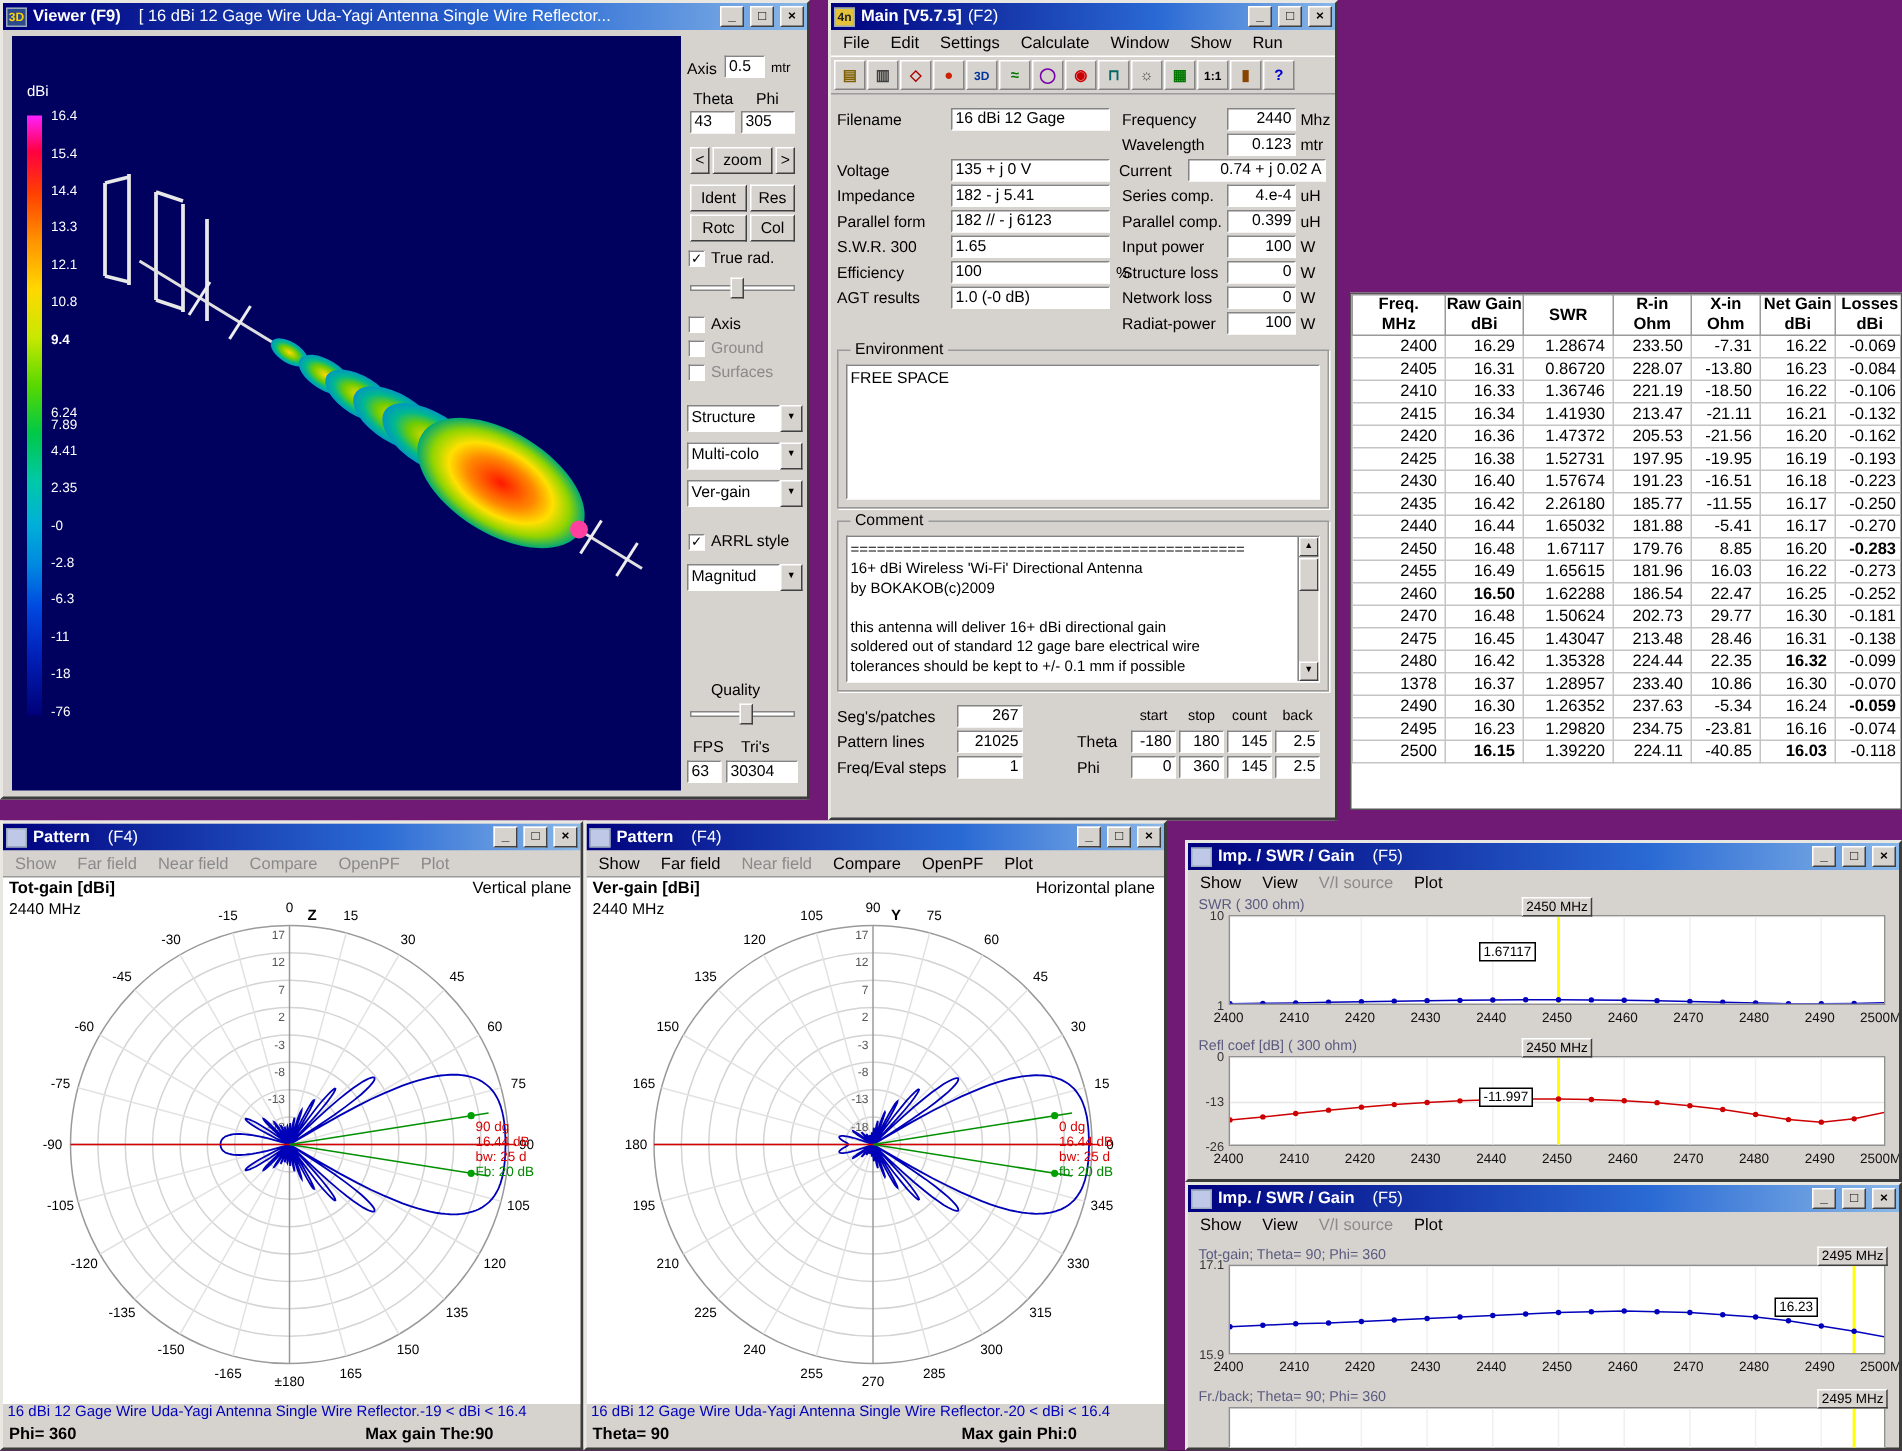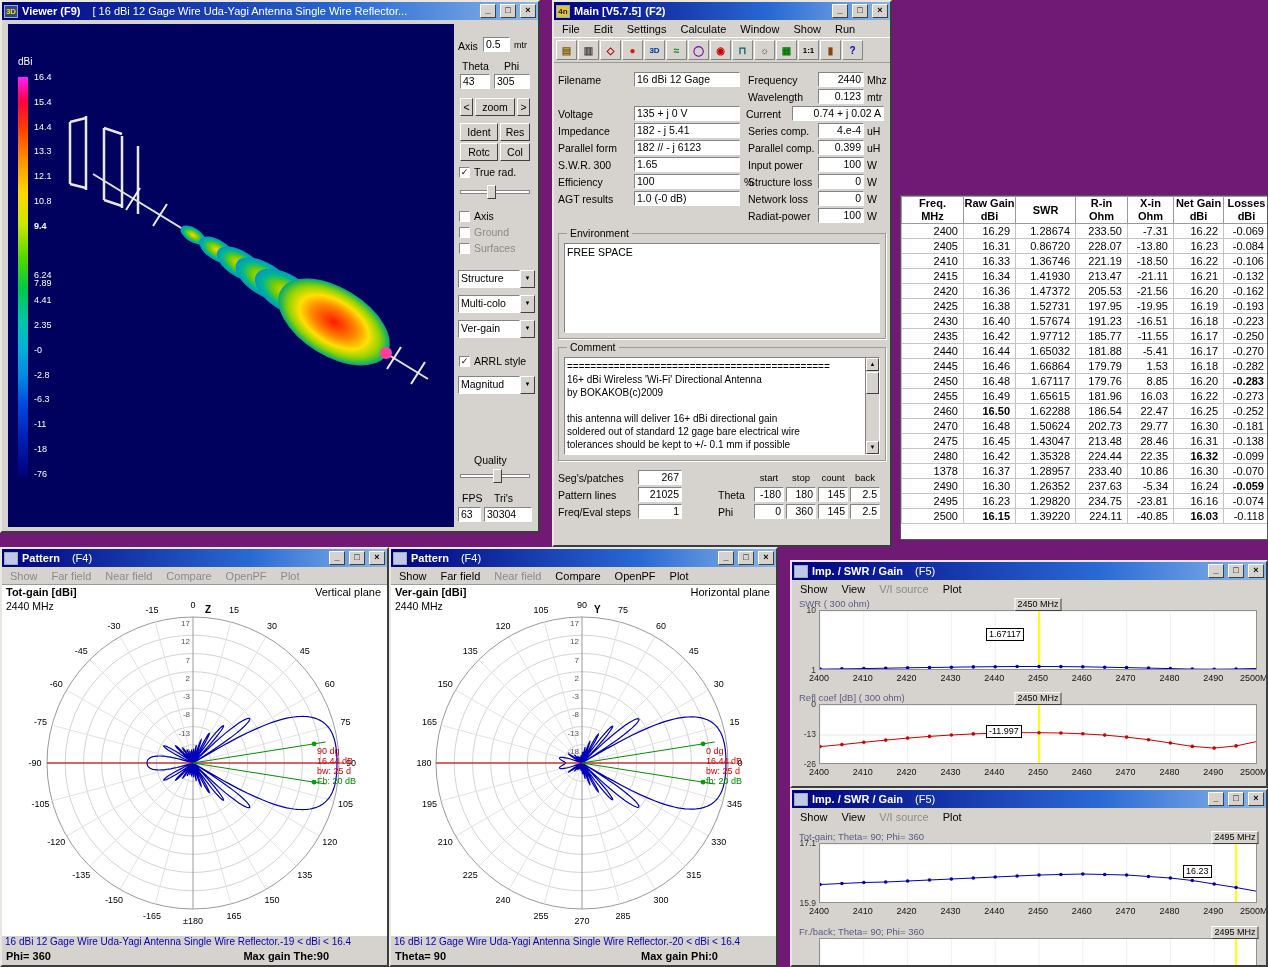--- a/index.html
+++ b/index.html
@@ -224,21 +224,21 @@
     <span class="flab" style="left:38px;top:468px">Tri's</span>
     <div class="sunken fld" style="left:2px;top:483px;width:23px">63</div>
     <div class="sunken fld" style="left:28px;top:483px;width:48px">30304</div>
   </div>
 </div>
 
 <div class="window" id="win-main" style="left:552px;top:0;width:340px;height:547px">
   <div class="titlebar">
     <span class="ticon y">4n</span>
     <span>Main [V5.7.5]</span>
-    <span style="font-weight:bold">(F2)</span>
+    <span style="font-weight:normal">(F2)</span>
     <span class="tspacer"></span>
     <span class="tbtn">_</span>
     <span class="tbtn">□</span>
     <span class="tbtn">×</span>
   </div>
   <div class="menubar">
         <span class="menu-item">File</span>
         <span class="menu-item">Edit</span>
         <span class="menu-item">Settings</span>
         <span class="menu-item">Calculate</span>
@@ -434,43 +434,34 @@
             <td>16.40</td>
             <td>1.57674</td>
             <td>191.23</td>
             <td>-16.51</td>
             <td>16.18</td>
             <td>-0.223</td>
           </tr>
           <tr>
             <td>2435</td>
             <td>16.42</td>
-            <td>1.97712</td>
+            <td>2.26180</td>
             <td>185.77</td>
             <td>-11.55</td>
             <td>16.17</td>
             <td>-0.250</td>
           </tr>
           <tr>
             <td>2440</td>
             <td>16.44</td>
             <td>1.65032</td>
             <td>181.88</td>
             <td>-5.41</td>
             <td>16.17</td>
             <td>-0.270</td>
-          </tr>
-          <tr>
-            <td>2445</td>
-            <td>16.46</td>
-            <td>1.66864</td>
-            <td>179.79</td>
-            <td>1.53</td>
-            <td>16.18</td>
-            <td>-0.282</td>
           </tr>
           <tr>
             <td>2450</td>
             <td>16.48</td>
             <td>1.67117</td>
             <td>179.76</td>
             <td>8.85</td>
             <td>16.20</td>
             <td class="b">-0.283</td>
           </tr>

